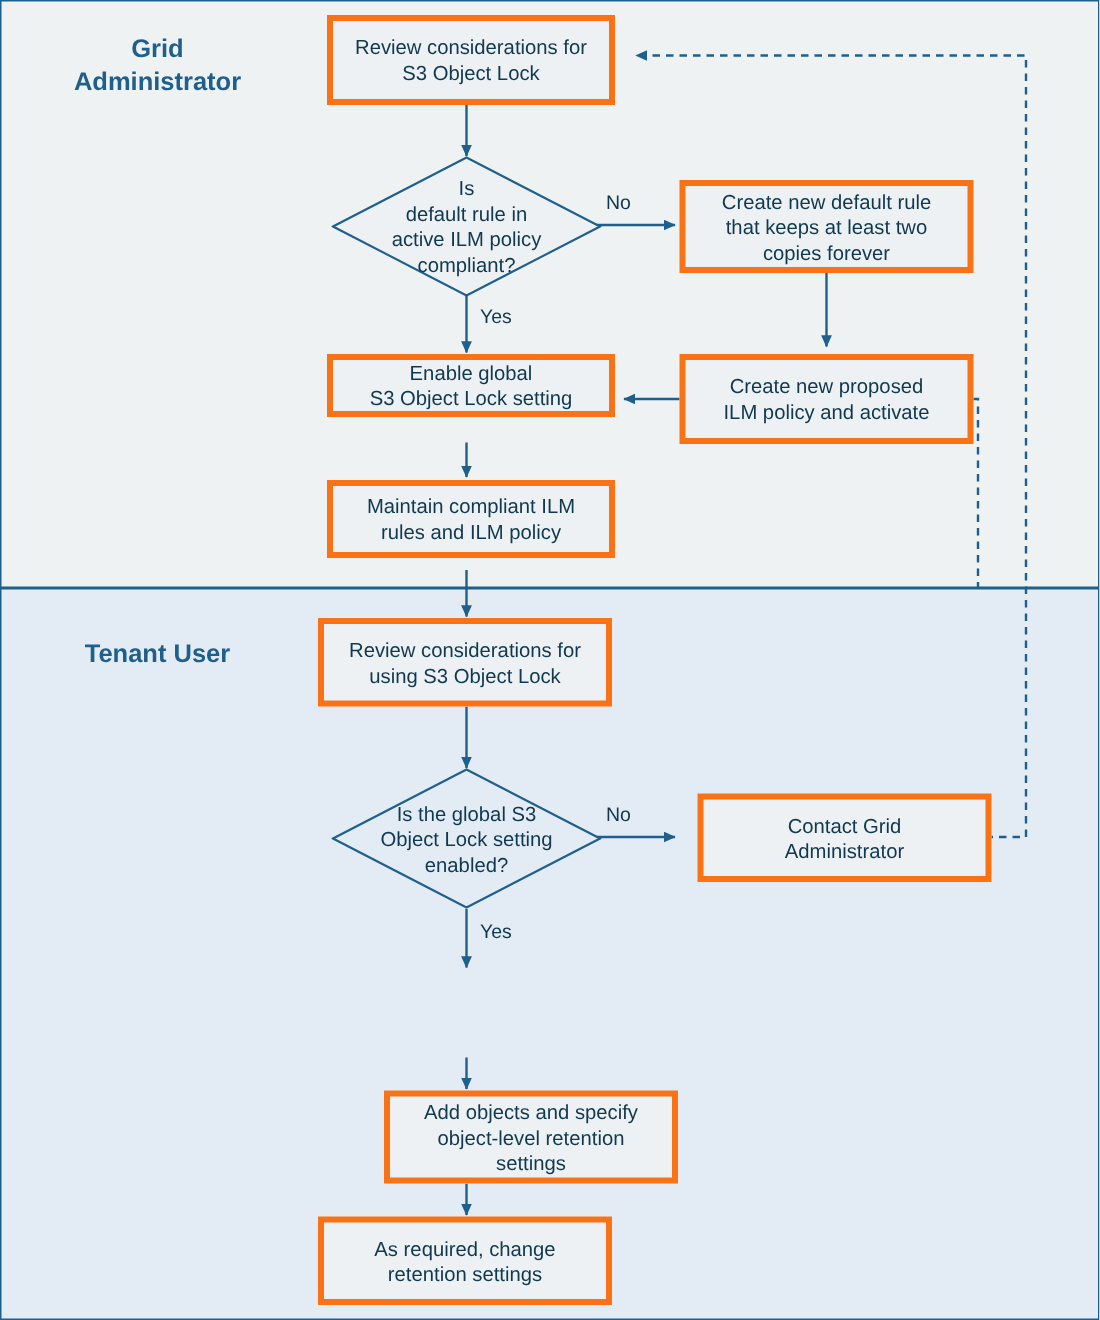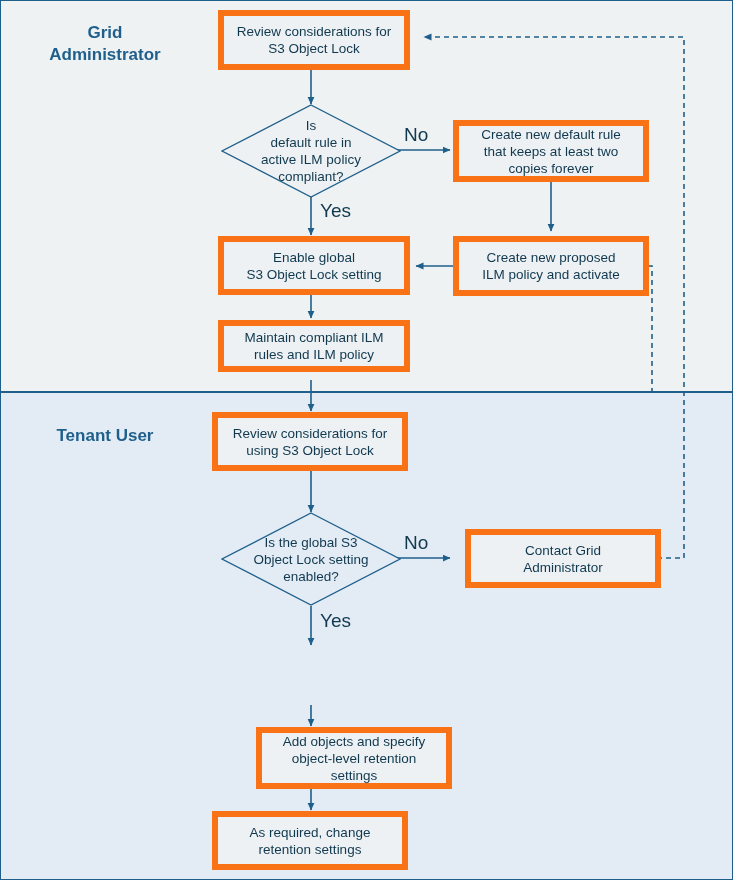--- a/index.html
+++ b/index.html
@@ -59,21 +59,21 @@
     position: absolute;
     left: 0;
     top: 0;
     width: 733px;
     height: 880px;
     pointer-events: none;
   }
   .node-box {
     position: absolute;
     box-sizing: border-box;
-    border: 6px solid #f97316;
+    border: 4px solid #f97316;
     background: #edf1f3;
     color: #10384f;
     font-size: 13.5px;
     line-height: 17px;
     display: flex;
     align-items: center;
     justify-content: center;
     text-align: center;
     padding: 2px 6px;
   }
@@ -95,21 +95,21 @@
     height: 100%;
   }
   .node-decision .diamond-label {
     position: relative;
     z-index: 2;
     padding: 0 10px;
   }
   .edge-label {
     position: absolute;
     color: #10384f;
-    font-size: 19px;
+    font-size: 13px;
     line-height: 16px;
   }
   .whitespace-pre {
     white-space: pre-line;
   }
 </style>
 </head>
 <body>
 
 <div id="canvas">
@@ -171,21 +171,21 @@
 compliant?</span>
   </div>
 
   <div class="node-box whitespace-pre" style="left:453px; top:120px; width:196px; height:62px;">Create new default rule
 that keeps at least two
 copies forever</div>
 
   <div class="node-box whitespace-pre" style="left:453px; top:236px; width:196px; height:60px;">Create new proposed
 ILM policy and activate</div>
 
-  <div class="node-box whitespace-pre" style="left:218px; top:236px; width:192px; height:59px;">Enable global
+  <div class="node-box whitespace-pre" style="left:218px; top:236px; width:192px; height:42px;">Enable global
 S3 Object Lock setting</div>
 
   <div class="node-box whitespace-pre" style="left:218px; top:320px; width:192px; height:52px;">Maintain compliant ILM
 rules and ILM policy</div>
 
   <div class="node-box whitespace-pre" style="left:212px; top:412px; width:196px; height:59px;">Review considerations for
 using S3 Object Lock</div>
 
   <div class="node-decision" style="left:221px; top:512px; width:180px; height:94px;">
     <svg class="diamond-shape" viewBox="0 0 180 94" preserveAspectRatio="none">

